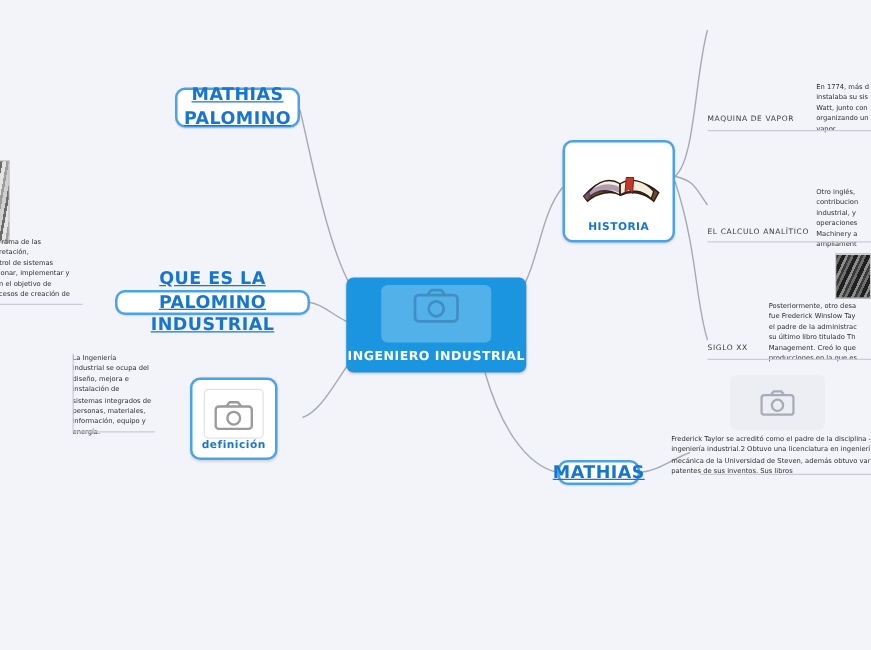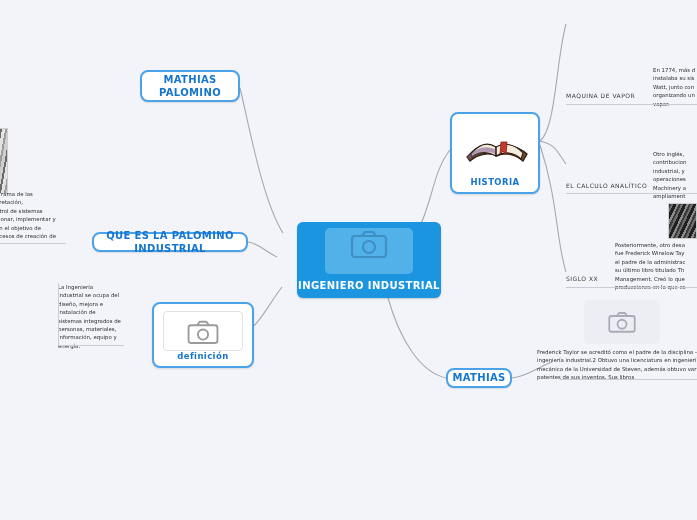--- a/index.html
+++ b/index.html
@@ -23,21 +23,20 @@
   }
 
   
   .central {
     position: absolute;
     left: 277px; top: 222px;
     width: 144px; height: 76px;
     background: #1b95e0;
     border-radius: 6px;
     box-shadow: 0 1px 2px rgba(0,0,0,0.18);
-    margin-left: 20px;
   }
   .central .thumb {
     position: absolute;
     left: 28px; top: 6px;
     width: 88px; height: 46px;
     background: #53b1ea;
     border-radius: 5px;
   }
   .central .label {
     position: absolute;
@@ -55,27 +54,28 @@
     background: #ffffff;
     border: 2px solid #4aa3e8;
     border-radius: 8px;
     display: flex;
     align-items: center;
     justify-content: center;
     box-shadow: 0 1px 1px rgba(0,0,0,0.10);
   }
   .pill .ptext {
     color: #1676cf;
-    font-size: 10px;
+    font-size: 14px;
     font-weight: bold;
     letter-spacing: 0.35px;
     text-align: center;
     line-height: 1.35;
     padding: 0 8px;
     white-space: pre-line;
+    text-decoration: underline;
   }
 
   #node-mathias { left: 140px; top: 70px;  width: 100px; height: 32px; }
   #node-queesla { left: 92px;  top: 232px; width: 156px; height: 20px; }
   #node-pioneros{ left: 446px; top: 368px; width: 66px;  height: 20px; }
 
   
   .card {
     position: absolute;
     background: #ffffff;
@@ -94,21 +94,21 @@
     position: absolute;
     left: 0; right: 0; bottom: 5px;
     text-align: center;
     color: #1676cf;
     font-size: 8.5px;
     font-weight: bold;
     letter-spacing: 0.4px;
   }
   #node-historia { left: 450px; top: 100px; width: 90px; height: 82px; margin-top: 12px; }
   #node-historia .cthumb { background: transparent; }
-  #node-definicion { left: 152px; top: 302px; width: 102px; height: 66px; }
+  #node-definicion { left: 152px; top: 302px; width: 70px; height: 66px; }
   #node-definicion .cthumb {
     background: #ffffff;
     border: 1px solid #e2e2e2;
     height: 40px;
   }
 
   
   .cam { display:block; margin: 0 auto; }
 
   

